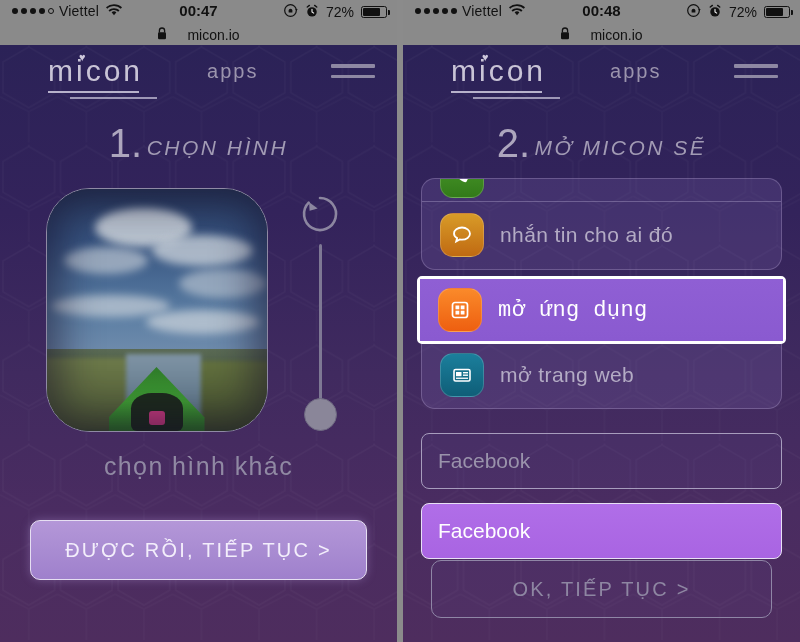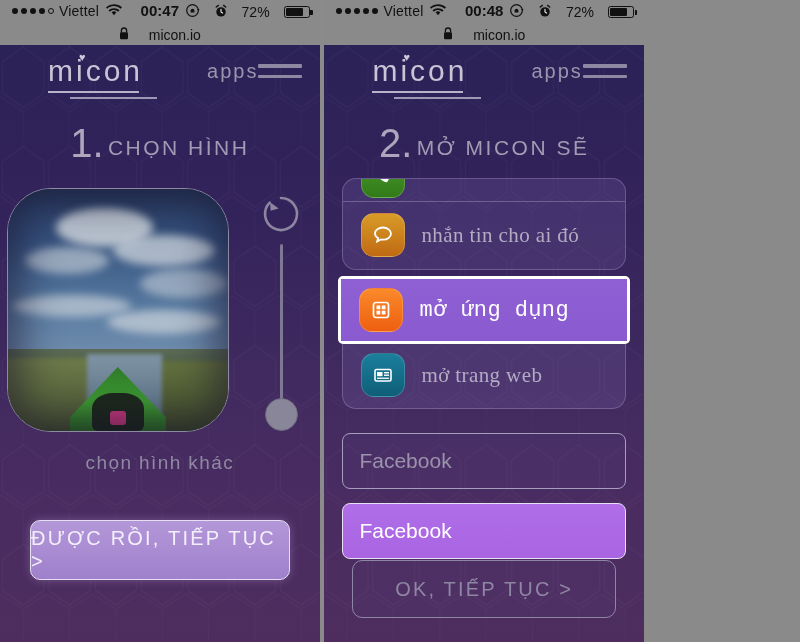--- a/index.html
+++ b/index.html
@@ -1,36 +1,36 @@
 <!DOCTYPE html>
 <html><head>
 <meta charset="utf-8">
 <style>
   * { margin:0; padding:0; box-sizing:border-box; }
   html,body { width:800px; height:642px; overflow:hidden; background:#8a8a8a; }
   body { font-family:"Liberation Sans", sans-serif; }
 
-  .screens { display:flex; width:644px; height:642px;justify-content:flex-end; }
+  .screens { display:flex; width:800px; height:642px; }
   .phone { position:relative; width:397px; height:642px; overflow:hidden; background:#2a2150; }
   .divider { width:6px; height:642px; background:#8b8b8b; }
 
   
   .statusbar {
     position:relative; height:45px; background:#8a8a8a; color:#111;
     font-size:14px; z-index:20;
   }
   .sb-row1 { position:relative; height:24px; }
   .sb-left { position:absolute; left:12px; top:3px; display:flex; align-items:center; gap:5px; }
   .dots { display:flex; gap:3px; align-items:center; }
   .dot { width:6px; height:6px; border-radius:50%; background:#111; }
   .dot.hollow { background:transparent; border:1px solid #111; width:6px; height:6px; }
   .carrier { font-size:14px; letter-spacing:.2px; color:#111; }
   .wifi { margin-left:2px; }
   .sb-center { position:absolute; left:0; right:0; top:2px; text-align:center; font-size:15px; font-weight:600; color:#111; }
-  .sb-right { position:absolute; right:10px; top:3px; display:flex; align-items:center; gap:14px; }
+  .sb-right { position:absolute; right:10px; top:3px; display:flex; align-items:center; gap:7px; }
   .batt-pct { font-size:14px; color:#111; }
   .batt { width:26px; height:12px; border:1.3px solid #111; border-radius:2.5px; position:relative; }
   .batt::after { content:""; position:absolute; right:-4px; top:3px; width:2.4px; height:5px; background:#111; border-radius:0 1px 1px 0; }
   .batt-fill { position:absolute; left:1px; top:1px; bottom:1px; width:72%; background:#111; border-radius:1px; }
   .sb-row2 { height:21px; display:flex; align-items:center; justify-content:center; gap:20px; font-size:14px; color:#111; }
 
   
   .appbg {
     position:absolute; left:0; right:0; top:45px; bottom:0;
     background:
@@ -57,21 +57,21 @@
   .logo-heart { position:absolute; left:31px; top:-4px; font-size:11px; color:#cfc9dd; line-height:1; }
   .apps-link {
     margin-left:64px; color:#9b94ad; font-size:20px; letter-spacing:2px; font-weight:300;
   }
   .hamburger { margin-left:auto; margin-right:6px; display:flex; flex-direction:column; gap:7px; }
   .hamburger span { display:block; width:44px; height:3.5px; background:#8e88a3; border-radius:1px; }
 
   
   .step { position:relative; z-index:5; text-align:center; margin-top:24px; }
   .step-num { font-size:40px; color:#ada6bd; font-weight:300; vertical-align:-2px; letter-spacing:0; }
-  .step-label { font-size:21px; color:#a29bb4; letter-spacing:2.5px; font-weight:300; }
+  .step-label { font-size:21px; color:#a29bb4; letter-spacing:2.5px; font-weight:300;font-style:italic; }
 
   
   .pickrow { position:relative; z-index:5; margin-top:22px; display:flex; justify-content:center; align-items:flex-start; gap:22px; }
   .photo {
     width:222px; height:244px; border-radius:44px; overflow:hidden;
     border:1.5px solid #8f8aa4; position:relative; background:#1d2b3a;
   }
   .photo .sky { position:absolute; left:0; right:0; top:0; height:66%;
     background:linear-gradient(180deg,#2a3e63 0%, #35507c 30%, #4a6b94 58%, #5d7fa4 80%, #6d8aab 100%); }
   .photo .cloud { position:absolute; background:#cfd6dd; border-radius:50%; filter:blur(4px); opacity:.85; }
@@ -87,38 +87,38 @@
   .photo .kayak-in { position:absolute; left:50%; transform:translateX(-50%); bottom:0px; width:52px; height:38px;
     background:#1d2a1c; border-radius:40% 40% 6px 6px; }
   .photo .kayak-p { position:absolute; left:50%; transform:translateX(-50%); bottom:6px; width:16px; height:14px; background:#c83a7e; border-radius:3px; }
   .photo .vig { position:absolute; inset:0; box-shadow:inset 0 0 38px 14px rgba(20,12,40,.55); }
 
   .sliderwrap { position:relative; width:62px; height:244px; }
   .rotate-ico { position:absolute; left:8px; top:4px; width:44px; height:44px; }
   .track { position:absolute; left:29px; top:56px; width:3px; height:160px; background:#7e7894; border-radius:2px; }
   .knob { position:absolute; left:14px; top:210px; width:33px; height:33px; border-radius:50%; background:#8a8699; border:1px solid #6f6a82; }
 
-  .alt-link { position:relative; z-index:5; text-align:center; margin-top:20px; color:#9089a3; font-size:19px; letter-spacing:1.4px; font-weight:300; }
+  .alt-link { position:relative; z-index:5; text-align:center; margin-top:20px; color:#9089a3; font-size:25px; letter-spacing:1.4px; font-weight:300; }
 
   .cta {
     position:absolute; z-index:6; left:30px; right:30px; bottom:62px; height:60px;
     border-radius:10px; border:1.5px solid #e6dff2;
     background:linear-gradient(180deg,#b497d8 0%, #a98cd2 50%, #9f80cc 100%);
     display:flex; align-items:center; justify-content:center;
     color:#f3eefb; font-size:20px; letter-spacing:2.2px; font-weight:300;
     box-shadow:0 0 10px rgba(190,160,230,.35);
   }
 
   
   .listcard {
     position:relative; z-index:5; margin:8px 18px 0; border-radius:14px;
     background:rgba(128,104,178,.22); border:1px solid rgba(186,170,215,.32);
     overflow:hidden;
   }
-  .litem { display:flex; align-items:center; gap:16px; height:68px; padding:0 18px; position:relative;font-family:Liberation Serif, serif; }
+  .litem { display:flex; align-items:center; gap:16px; height:68px; padding:0 18px; position:relative; }
   .litem + .litem::before { content:""; position:absolute; left:0; right:0; top:0; height:1px; background:rgba(196,184,220,.35); }
   .litem.clipped { height:22px; padding-top:0; overflow:hidden; }
   .litem.clipped .sq { margin-top:-28px; }
   .sqico { width:44px; height:44px; border-radius:13px; flex:0 0 44px; display:flex; align-items:center; justify-content:center; border:1px solid rgba(255,255,255,.18); }
   .litem-label { font-size:21px; color:#b3abc4; letter-spacing:.4px; font-weight:300; }
 
   .sel-wrap { position:relative; z-index:6; margin:6px 14px 0; border:3px solid #ffffff; border-radius:5px; }
   .sel-item {
     display:flex; align-items:center; gap:16px; height:62px; padding:0 18px;
     background:linear-gradient(180deg,#8f5fd4 0%, #8a5ad0 100%);

